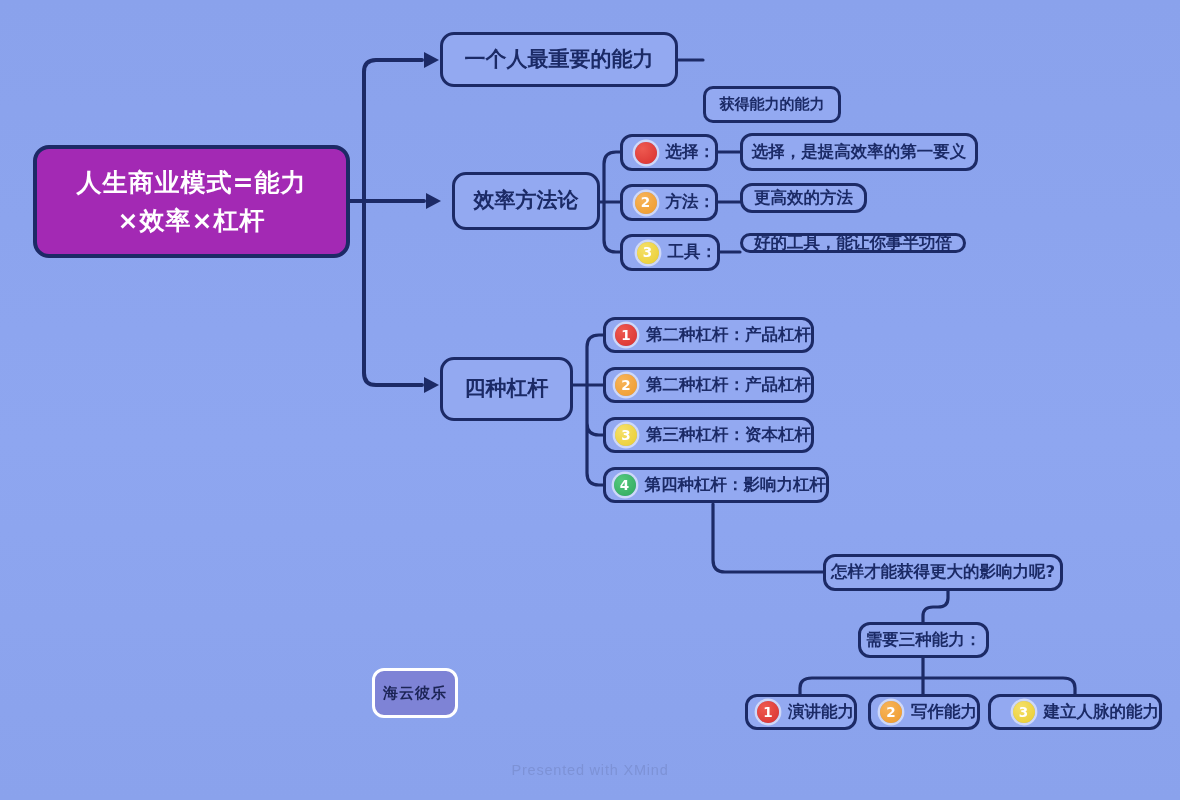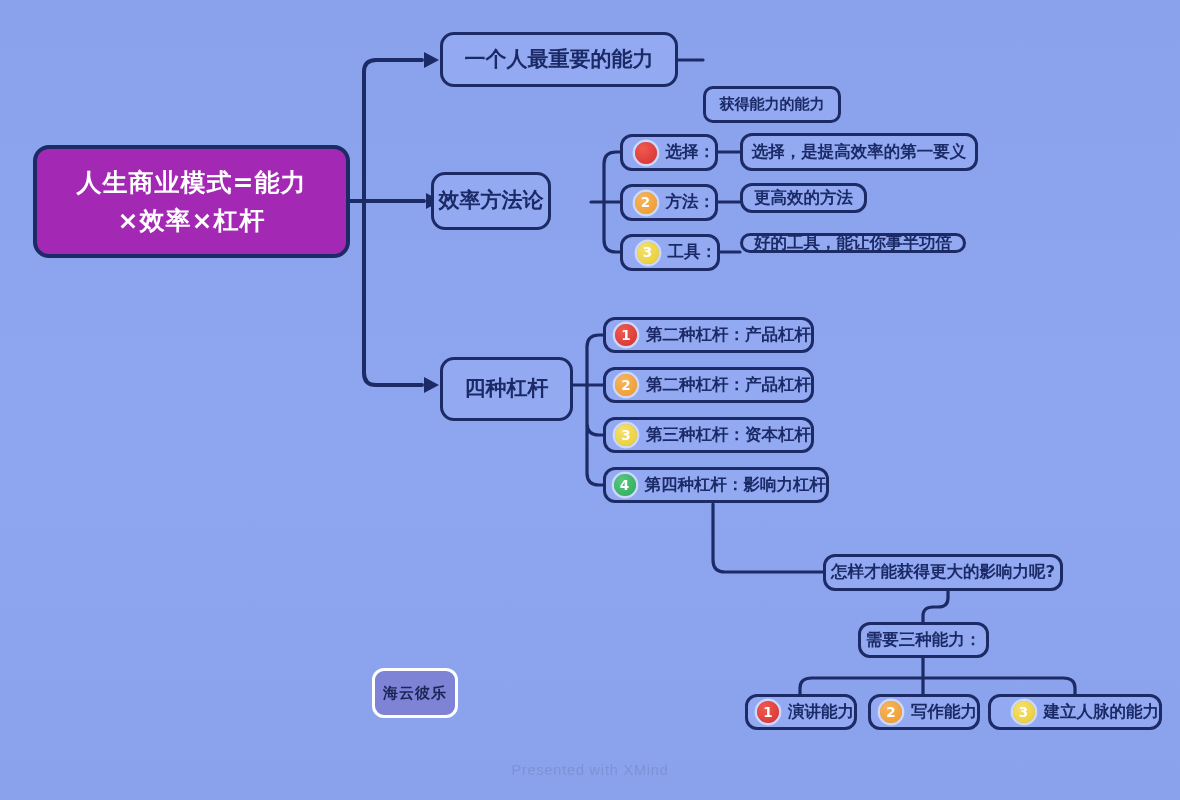--- a/index.html
+++ b/index.html
@@ -85,21 +85,21 @@
     <span>×效率×杠杆</span>
   </div>
 
   <div class="node topic" style="left:440px;top:32px;width:238px;height:55px;">
     <span>一个人最重要的能力</span>
   </div>
   <div class="node small" style="left:703px;top:42px;width:138px;height:37px;margin-top:44px;">
     <span>获得能力的能力</span>
   </div>
 
-  <div class="node topic" style="left:431px;top:172px;width:120px;height:58px;text-align:right;">
+  <div class="node topic" style="left:452px;top:172px;width:148px;height:58px;text-align:right;">
     <span>效率方法论</span>
   </div>
 
   <div class="node iconrow" style="left:620px;top:134px;width:98px;height:37px;">
     <span class="cicon red"></span>
     <span>选择：</span>
   </div>
   <div class="node value" style="left:740px;top:133px;width:238px;height:38px;">
     <span>选择，是提高效率的第一要义</span>
   </div>

